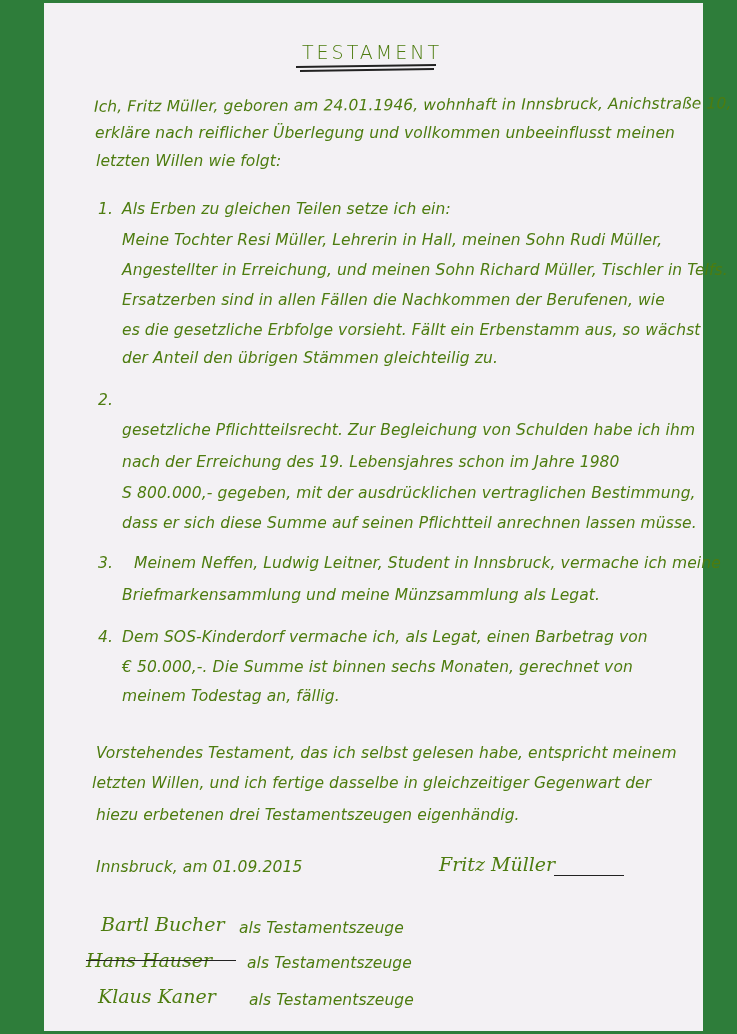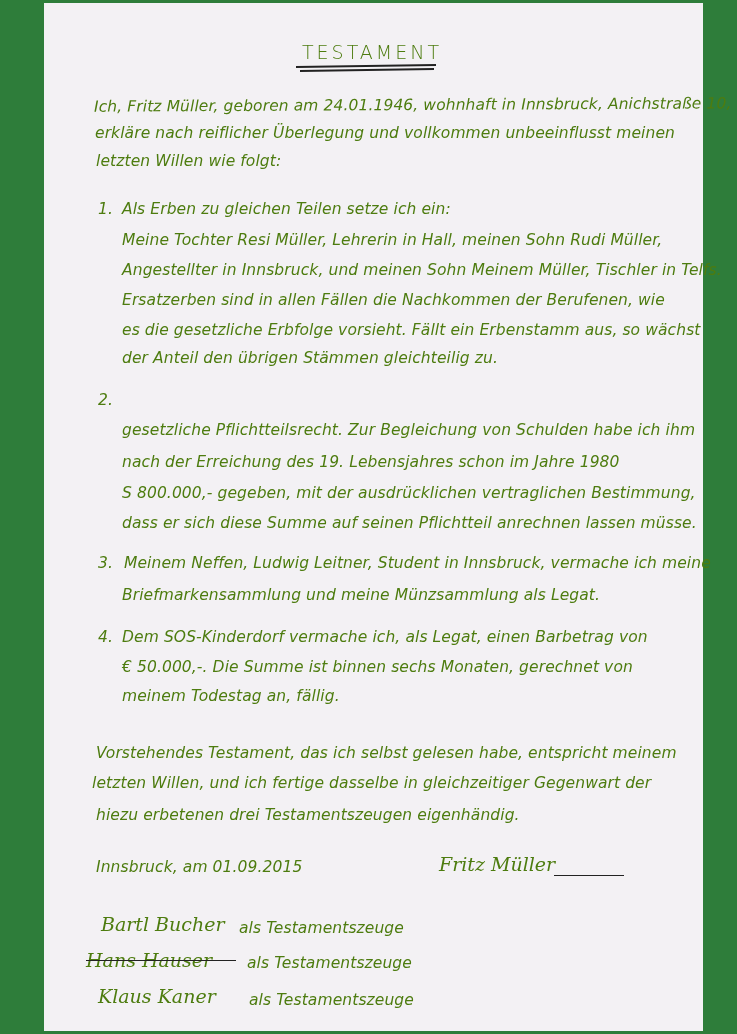--- a/index.html
+++ b/index.html
@@ -51,33 +51,33 @@
   <div class="title-underline"></div>
   <div class="title-underline second"></div>
 
   <div class="hand line" style="left:50px;top:95px;transform:rotate(-0.3deg);">Ich, Fritz Müller, geboren am 24.01.1946, wohnhaft in Innsbruck, Anichstraße 10,</div>
   <div class="hand line" style="left:51px;top:123px;">erkläre nach reiflicher Überlegung und vollkommen unbeeinflusst meinen</div>
   <div class="hand line" style="left:52px;top:151px;">letzten Willen wie folgt:</div>
 
   <div class="hand num" style="left:54px;top:199px;">1.</div>
   <div class="hand line" style="left:78px;top:199px;">Als Erben zu gleichen Teilen setze ich ein:</div>
   <div class="hand line" style="left:78px;top:230px;">Meine Tochter Resi Müller, Lehrerin in Hall, meinen Sohn Rudi Müller,</div>
-  <div class="hand line" style="left:78px;top:260px;">Angestellter in Innsbruck, und meinen Sohn Meinem Müller, Tischler in Telfs.</div>
+  <div class="hand line" style="left:78px;top:260px;">Angestellter in Erreichung, und meinen Sohn Richard Müller, Tischler in Telfs.</div>
   <div class="hand line" style="left:78px;top:290px;">Ersatzerben sind in allen Fällen die Nachkommen der Berufenen, wie</div>
   <div class="hand line" style="left:78px;top:320px;">es die gesetzliche Erbfolge vorsieht. Fällt ein Erbenstamm aus, so wächst</div>
   <div class="hand line" style="left:78px;top:348px;">der Anteil den übrigen Stämmen gleichteilig zu.</div>
 
   <div class="hand num" style="left:54px;top:390px;">2.</div>
   <div class="hand line" style="left:78px;top:420px;">gesetzliche Pflichtteilsrecht. Zur Begleichung von Schulden habe ich ihm</div>
   <div class="hand line" style="left:78px;top:452px;">nach der Erreichung des 19. Lebensjahres schon im Jahre 1980</div>
   <div class="hand line" style="left:78px;top:483px;">S 800.000,- gegeben, mit der ausdrücklichen vertraglichen Bestimmung,</div>
   <div class="hand line" style="left:78px;top:513px;">dass er sich diese Summe auf seinen Pflichtteil anrechnen lassen müsse.</div>
 
   <div class="hand num" style="left:54px;top:553px;">3.</div>
-  <div class="hand line" style="left:80px;top:553px;text-align:right;">Meinem Neffen, Ludwig Leitner, Student in Innsbruck, vermache ich meine</div>
+  <div class="hand line" style="left:90px;top:553px;text-align:right;">Meinem Neffen, Ludwig Leitner, Student in Innsbruck, vermache ich meine</div>
   <div class="hand line" style="left:78px;top:585px;">Briefmarkensammlung und meine Münzsammlung als Legat.</div>
 
   <div class="hand num" style="left:54px;top:627px;">4.</div>
   <div class="hand line" style="left:78px;top:627px;">Dem SOS-Kinderdorf vermache ich, als Legat, einen Barbetrag von</div>
   <div class="hand line" style="left:78px;top:657px;">€ 50.000,-. Die Summe ist binnen sechs Monaten, gerechnet von</div>
   <div class="hand line" style="left:78px;top:686px;">meinem Todestag an, fällig.</div>
 
   <div class="hand line" style="left:52px;top:743px;">Vorstehendes Testament, das ich selbst gelesen habe, entspricht meinem</div>
   <div class="hand line" style="left:48px;top:773px;">letzten Willen, und ich fertige dasselbe in gleichzeitiger Gegenwart der</div>
   <div class="hand line" style="left:52px;top:805px;">hiezu erbetenen drei Testamentszeugen eigenhändig.</div>

